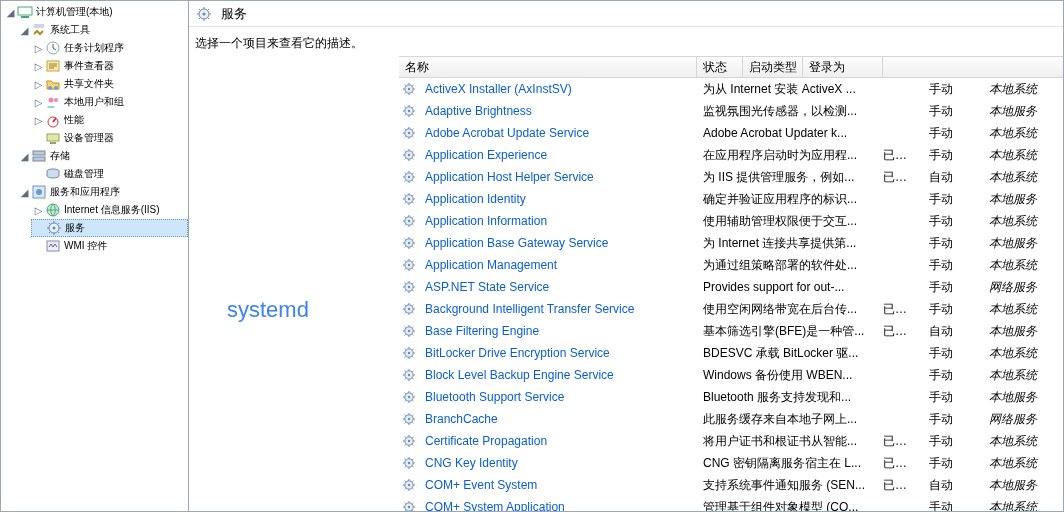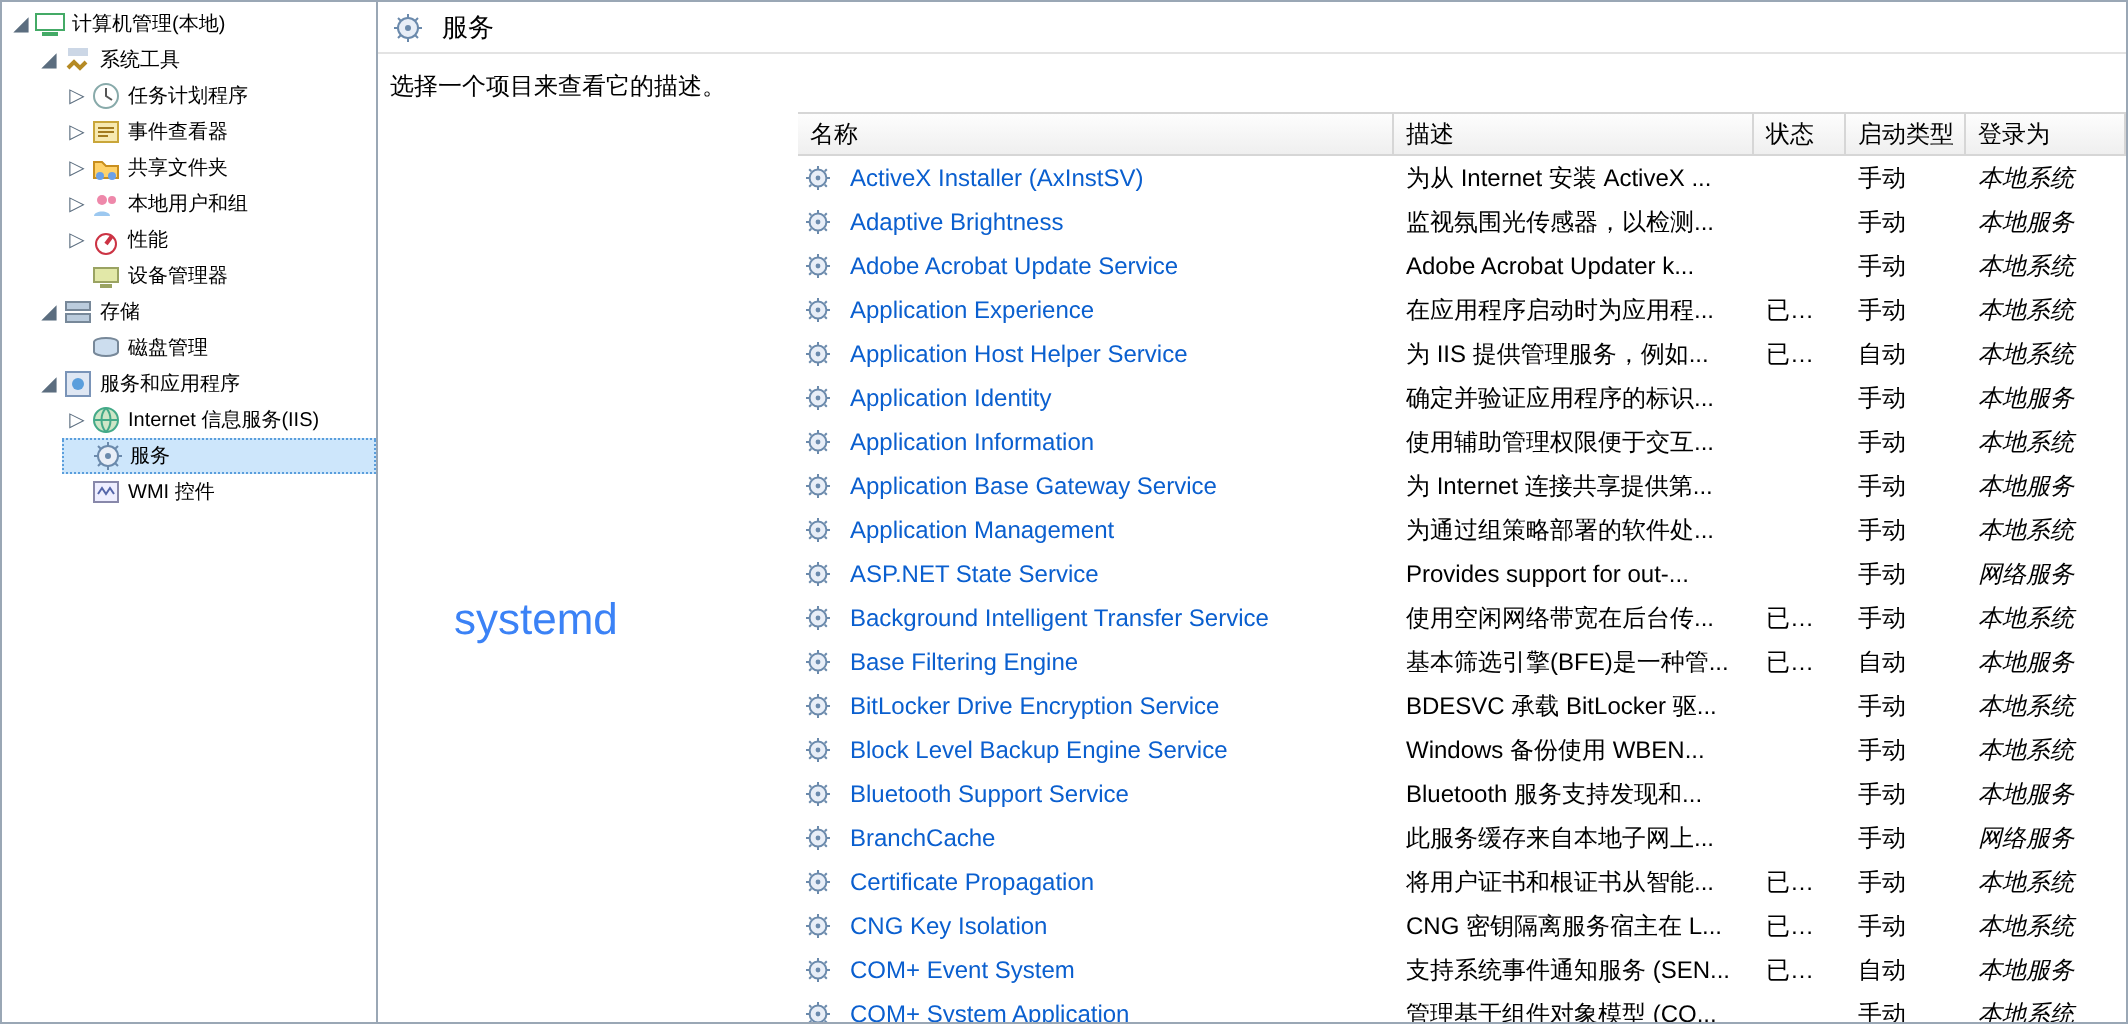--- a/index.html
+++ b/index.html
@@ -272,21 +272,20 @@
       <span>服务</span>
     </div>
     <div class="right-body">
       <div class="detail-pane">
         <div>选择一个项目来查看它的描述。</div>
         <div class="annot">systemd</div>
       </div>
       <div class="list-pane">
         <div class="cols">
           <div class="col c-name-h">名称</div>
-          <div class="col c-desc-h">描述</div>
           <div class="col c-stat-h">状态</div>
           <div class="col c-start-h">启动类型</div>
           <div class="col c-logon-h">登录为</div>
         </div>
         <div class="rows" id="rows">
             <div class="row">
               <div class="c-icon">
                 <svg width="14" height="14">
                   <circle cx="7" cy="7" r="4.2" fill="#e8eef7" stroke="#6b8aac"></circle>
                   <circle cx="7" cy="7" r="1.2" fill="#6b8aac"></circle>
@@ -560,21 +559,21 @@
             <div class="row">
               <div class="c-icon">
                 <svg width="14" height="14">
                   <circle cx="7" cy="7" r="4.2" fill="#e8eef7" stroke="#6b8aac"></circle>
                   <circle cx="7" cy="7" r="1.2" fill="#6b8aac"></circle>
                   <g stroke="#6b8aac" stroke-width="1">
                     <path d="M7 1v1.5M7 11.5V13M1 7h1.5M11.5 7H13M2.6 2.6l1 1M10.4 10.4l1 1M2.6 11.4l1-1M10.4 3.6l1-1"></path>
                   </g>
                 </svg>
               </div>
-              <div class="c-name">CNG Key Isolation</div>
+              <div class="c-name">CNG Key Identity</div>
               <div class="c-desc">CNG 密钥隔离服务宿主在 L...</div>
               <div class="c-stat">已启动</div>
               <div class="c-start">手动</div>
               <div class="c-logon">本地系统</div>
             </div>
             <div class="row">
               <div class="c-icon">
                 <svg width="14" height="14">
                   <circle cx="7" cy="7" r="4.2" fill="#e8eef7" stroke="#6b8aac"></circle>
                   <circle cx="7" cy="7" r="1.2" fill="#6b8aac"></circle>

